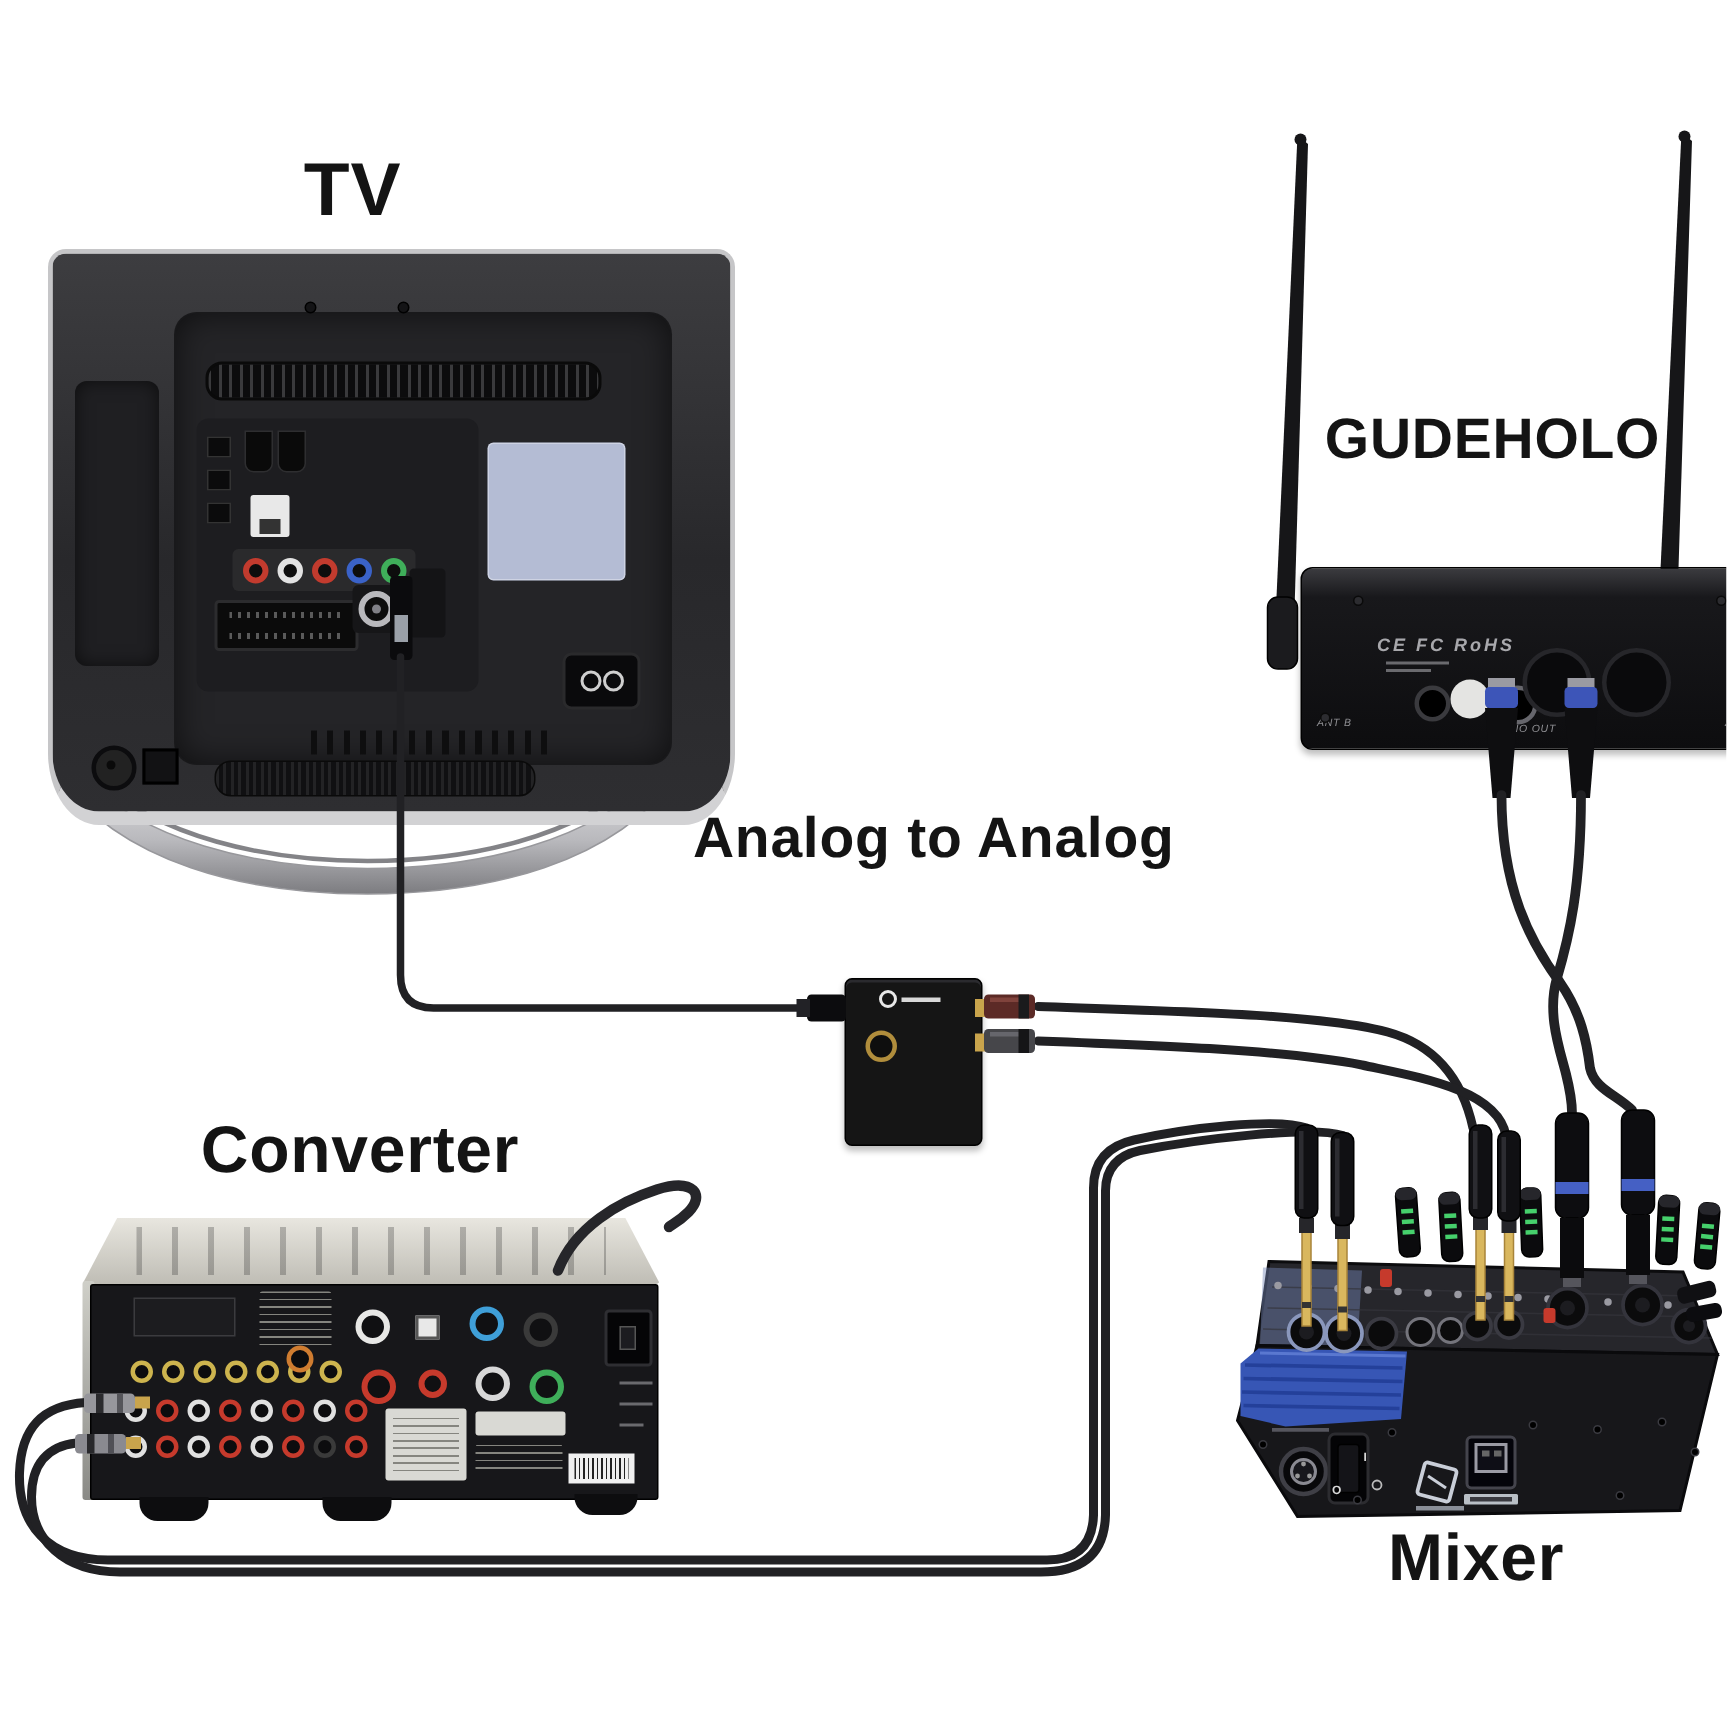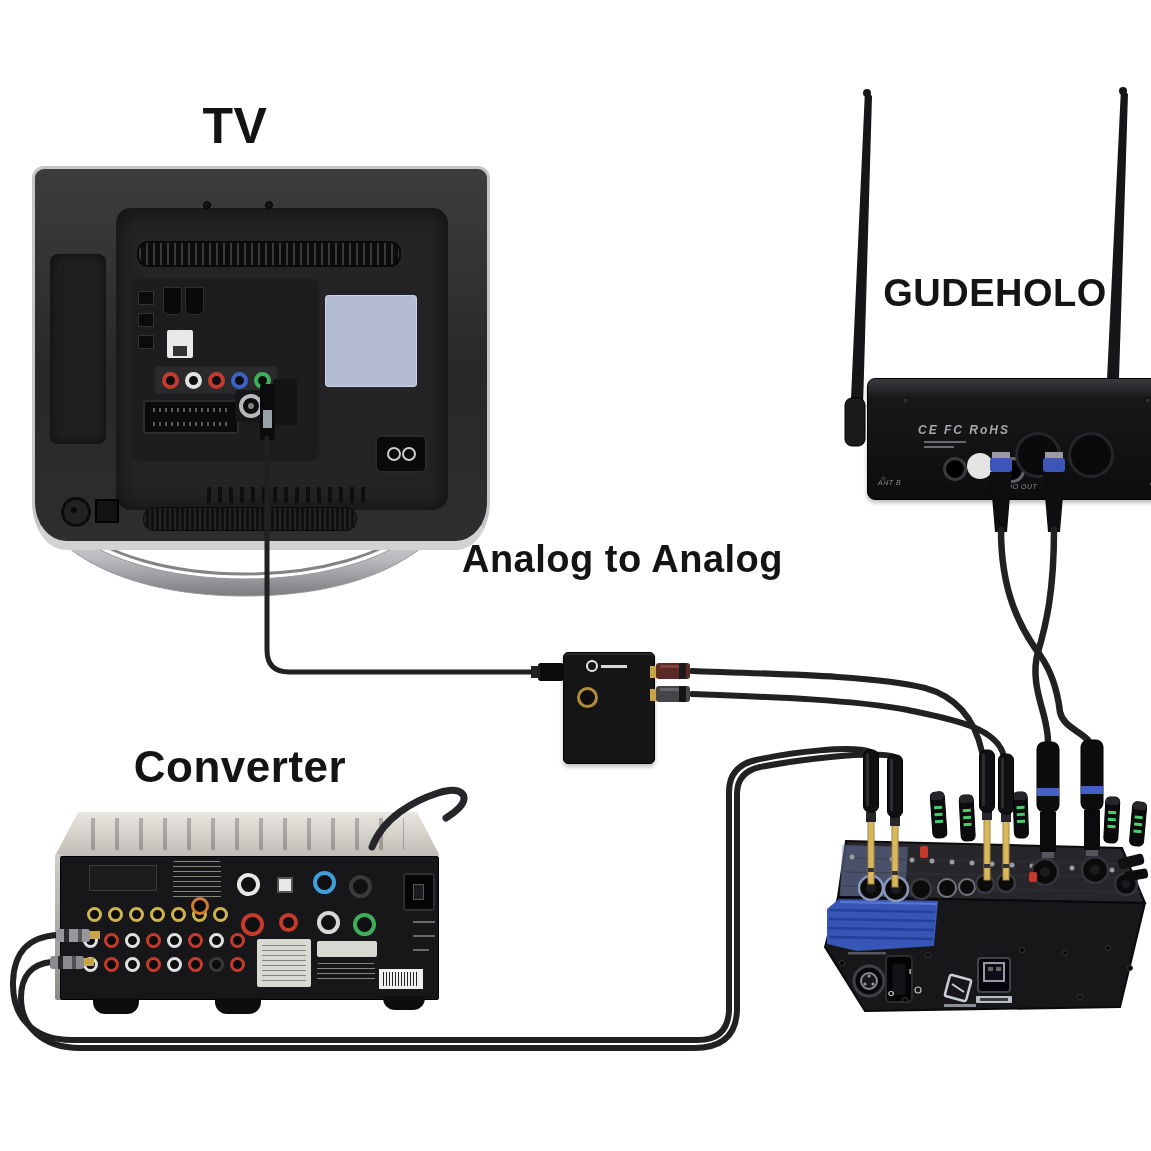--- a/index.html
+++ b/index.html
@@ -511,14 +511,15 @@
       </g>
     </g>
 
     <path d="M 372,847 C 383,818 413,801 438,793 C 463,785 470,797 459,808 C 452,815 448,816 446,818" fill="none" stroke="#26262a" stroke-width="7" stroke-linecap="round"></path>
   </svg>
 
   <div class="lbl" style="left:150px;top:100px;width:170px;font-size:50px">TV</div>
   <div class="lbl" style="left:850px;top:274px;width:290px;font-size:38px">GUDEHOLO</div>
   <div class="lbl" style="left:450px;top:540px;width:345px;font-size:38px">Analog to Analog</div>
   <div class="lbl" style="left:115px;top:744px;width:250px;font-size:44px">Converter</div>
+  <div class="lbl" style="left:872px;top:1016px;width:224px;font-size:44px">Mixer</div>
 
 </div>
 
 </body></html>

